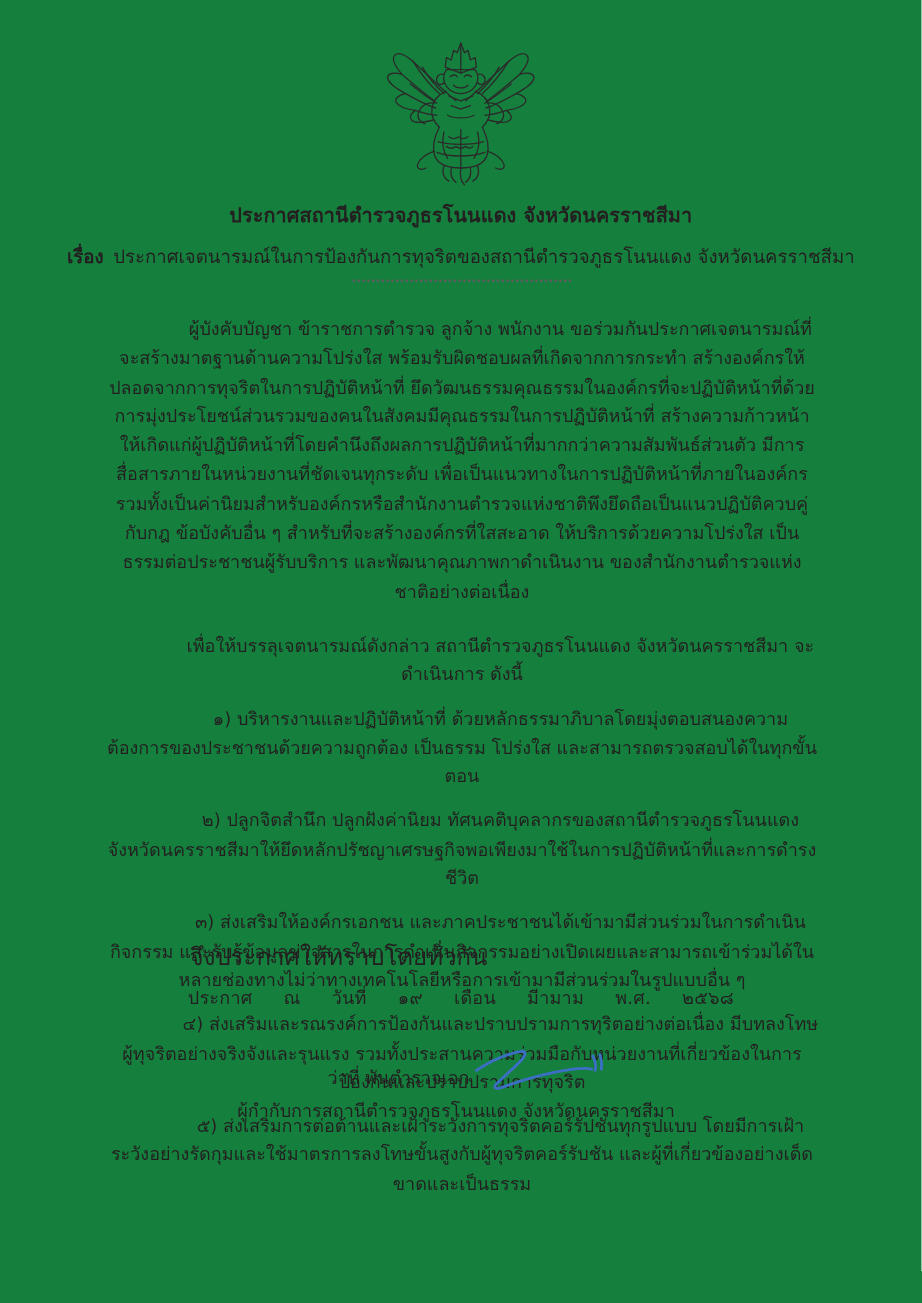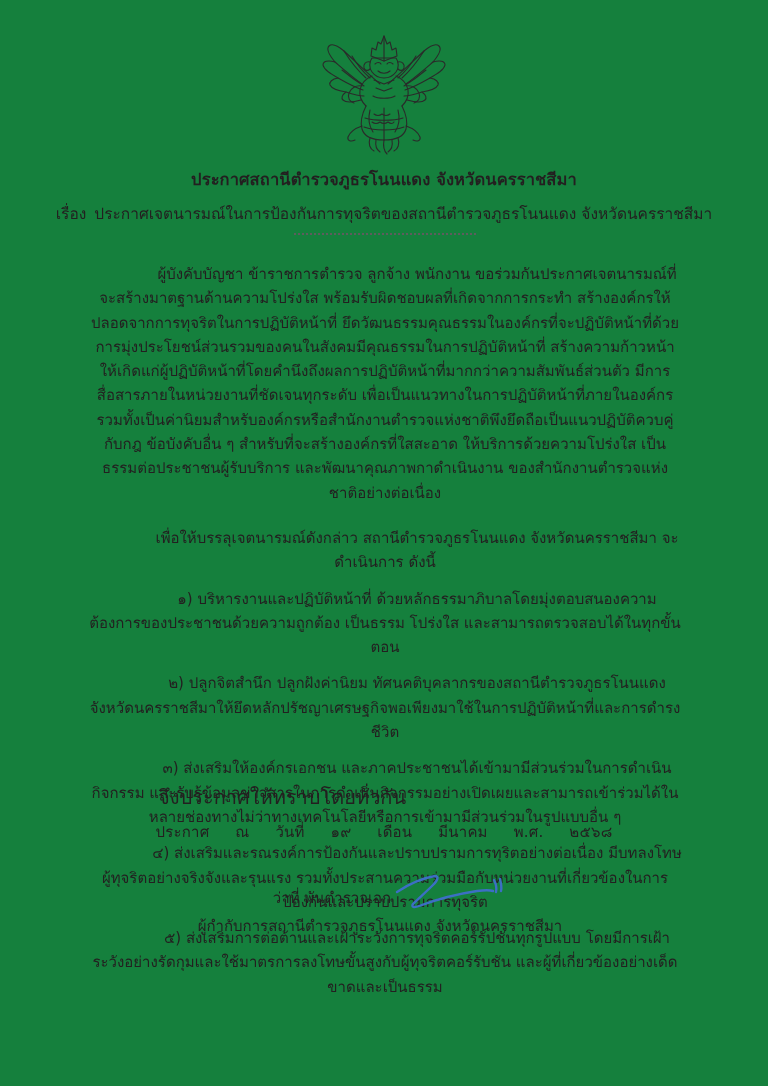--- a/index.html
+++ b/index.html
@@ -47,21 +47,21 @@
     position: absolute;
     left: 0;
     top: 203px;
     width: 768px;
     text-align: center;
     font-size: 15.5px;
     line-height: 1.5;
     white-space: nowrap;
   }
   .subject-label {
-    font-weight: normal;
+    font-weight: bold;
     margin-right: 8px;
   }
   .dotted-rule {
     position: absolute;
     left: 294px;
     top: 231px;
     width: 182px;
     height: 2px;
     border-bottom: 2px dotted #5d5d5d;
   }
@@ -230,21 +230,21 @@
     <span>ประกาศ</span>
     <span class="date-gap"></span>
     <span>ณ</span>
     <span class="date-gap"></span>
     <span>วันที่</span>
     <span class="date-gap"></span>
     <span>๑๙</span>
     <span class="date-gap"></span>
     <span>เดือน</span>
     <span class="date-gap"></span>
-    <span>มีนาคม</span>
+    <span>มีามาม</span>
     <span class="date-gap"></span>
     <span>พ.ศ.</span>
     <span class="date-gap"></span>
     <span>๒๕๖๘</span>
   </div>
 
   <div class="sig-block">
     <div class="sig-rank-row">
       <span class="sig-rank">ว่าที่ พันตำรวจเอก</span>
       <span class="sig-ink">

